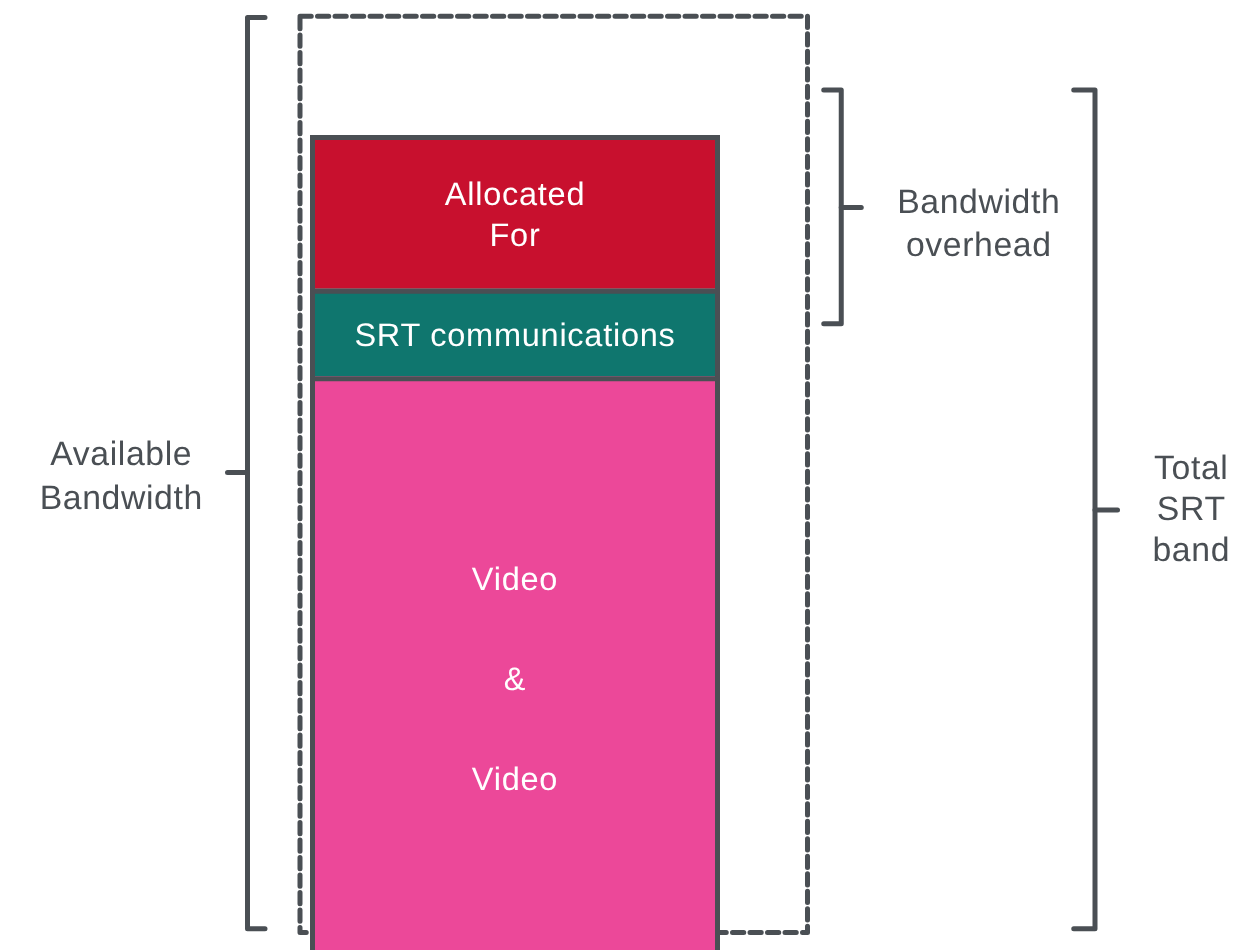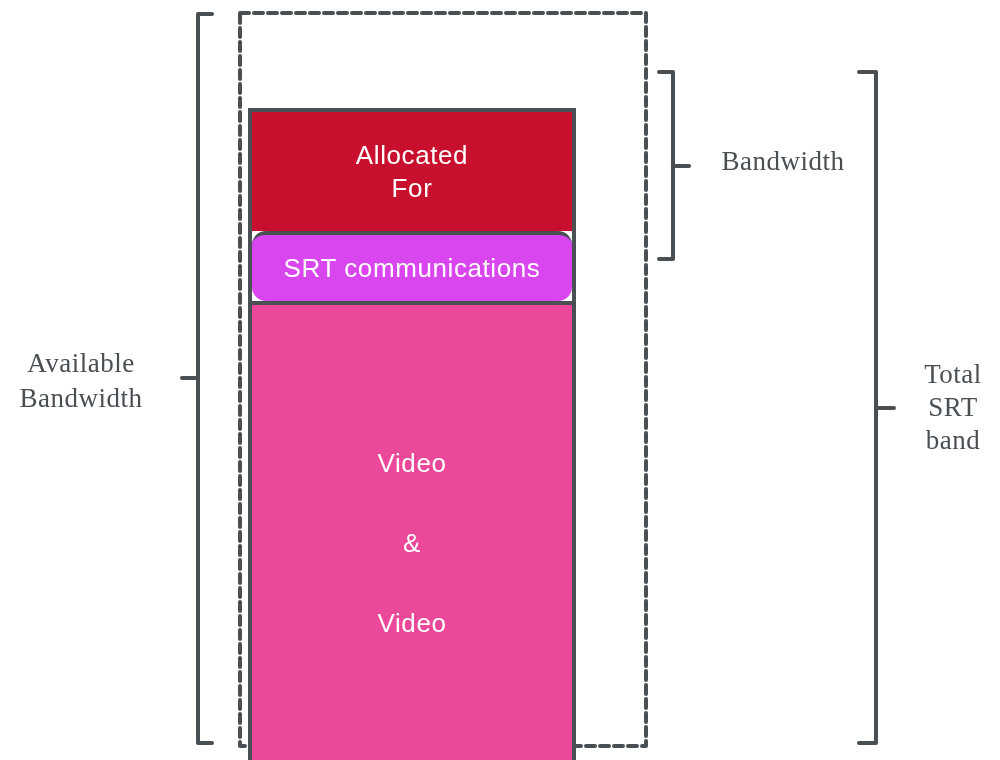--- a/index.html
+++ b/index.html
@@ -51,21 +51,20 @@
   .seg-retrans { height: 119px; }
   .seg-srt { height: 66px; }
   .seg-va { flex: 1; }
   .side-label {
     position: absolute;
     color: #4A4F54;
     font-size: 27px;
     line-height: 35px;
     letter-spacing: 0.5px;
     text-align: center;
-    font-family: Liberation Serif, serif;
   }
   .side-label span { display: block; }
   .label-available { left: 0px;  top: 346px; width: 162px; }
   .label-overhead  { left: 697px; top: 144px; width: 172px; }
   .label-total     { left: 901px; top: 358px; width: 104px; line-height: 33px; }
 </style>
 </head>
 <body>
 
 <div class="canvas" style="background-color: rgb(255, 255, 255);">
@@ -83,38 +82,39 @@
     <path d="M876 408 H894" style="stroke: rgb(74, 79, 84);"></path>
   </svg>
 
   <div class="bar" style="border-color: rgb(74, 79, 84); color: rgb(255, 255, 255);">
 
     <div class="seg seg-retrans" style="background-color: rgb(200, 16, 46);">
       <span>Allocated</span>
       <span>For</span>
     </div>
 
-    <div class="seg seg-srt" style="background-color: #d946ef; border-top-color: rgb(74, 79, 84); border-radius: 14px;">
+    <div class="seg seg-srt" style="background-color: #0f766e; border-top-color: rgb(74, 79, 84);">
       <span>SRT communications</span>
     </div>
 
     <div class="seg seg-va" style="background-color: #ec4899; border-top-color: rgb(74, 79, 84); gap: 47px;">
       <span>Video</span>
       <span>&amp;</span>
       <span>Video</span>
     </div>
   </div>
 
-  <div class="side-label label-available" style="color: rgb(74, 79, 84);">
+  <div class="side-label label-available" style="color: rgb(74, 79, 84); padding-left: 16px;">
     <span>Available</span>
     <span>Bandwidth</span>
   </div>
 
   <div class="side-label label-overhead" style="color: rgb(74, 79, 84);">
     <span>Bandwidth</span>
+    <span>overhead</span>
   </div>
 
   <div class="side-label label-total" style="color: rgb(74, 79, 84);">
     <span>Total</span>
     <span>SRT</span>
     <span>band</span>
   </div>
 
 </div>
 

